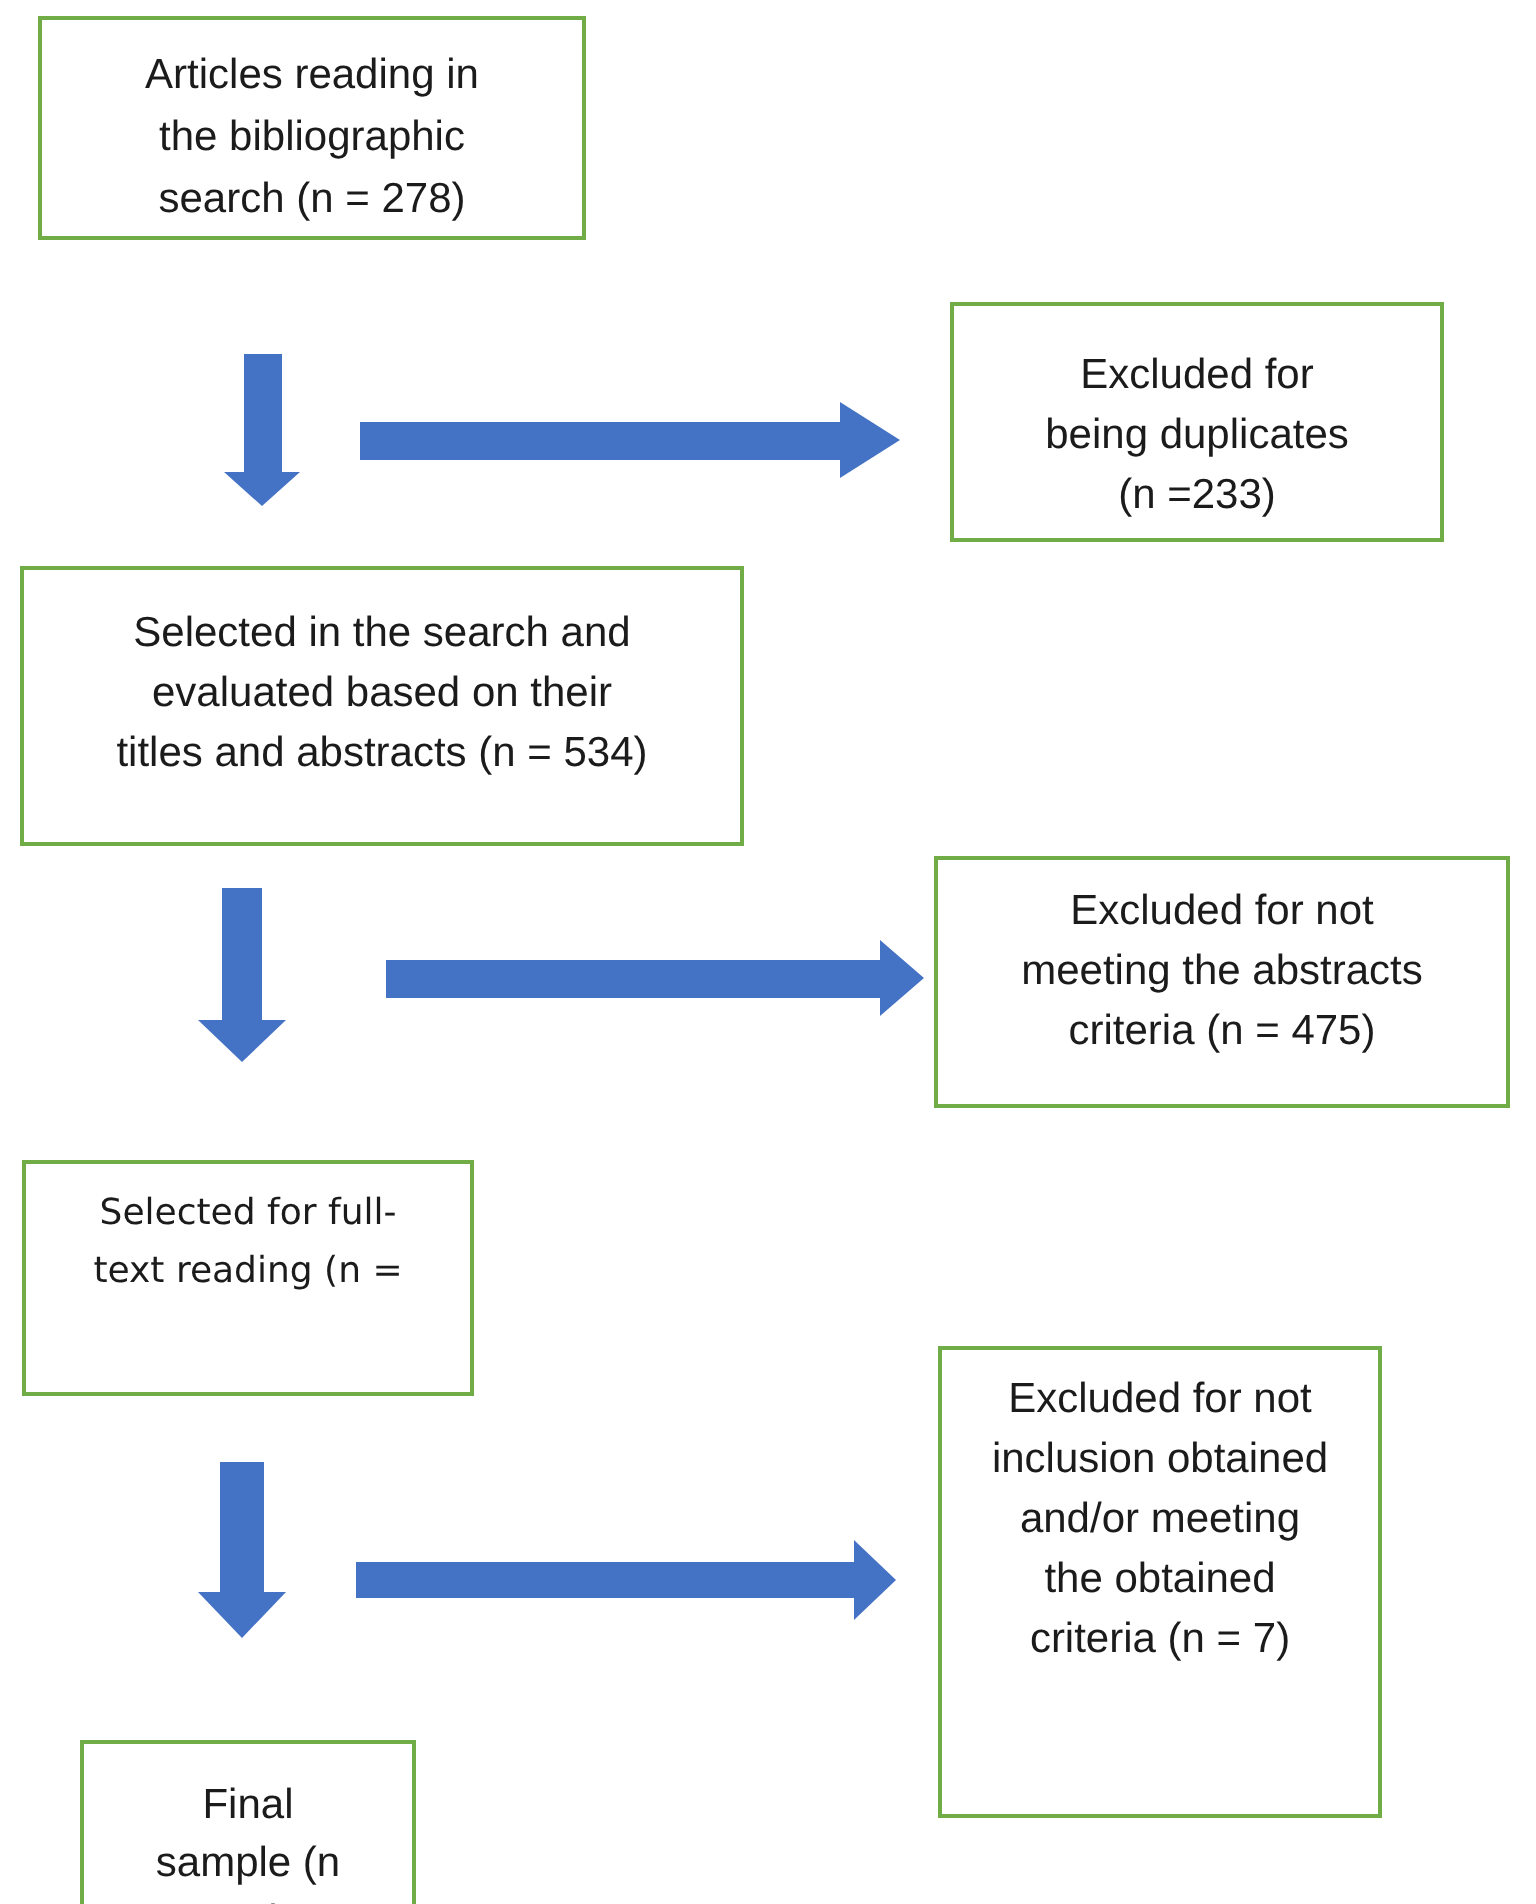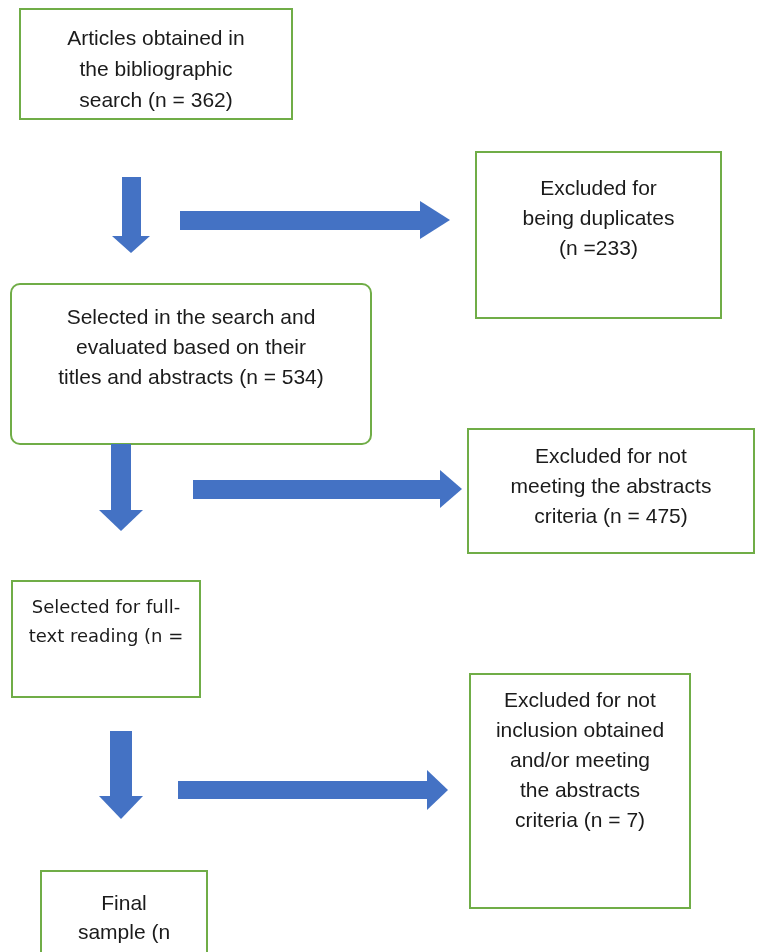--- a/index.html
+++ b/index.html
@@ -21,24 +21,24 @@
     box-sizing: border-box;
     border: 2px solid #70AD47;
     background: #ffffff;
     text-align: center;
     font-size: 21px;
     line-height: 30px;
   }
   .box .line { white-space: nowrap; }
 
   .b1  { left: 19px;  top: 8px;   width: 274px; height: 112px; padding-top: 12px; line-height: 31px; }
-  .rb1 { left: 475px; top: 151px; width: 247px; height: 168px; padding-top: 20px; }
-  .b2  { left: 10px;  top: 283px; width: 362px; height: 162px; padding-top: 17px; border-radius: 10px; }
+  .rb1 { left: 475px; top: 151px; width: 247px; height: 120px; padding-top: 20px; }
+  .b2  { left: 10px;  top: 283px; width: 362px; height: 140px; padding-top: 17px; }
   .rb2 { left: 467px; top: 428px; width: 288px; height: 126px; padding-top: 11px; }
-  .b3  { left: 11px;  top: 580px; width: 190px; height: 118px; padding-top: 10px;
+  .b3  { left: 11px;  top: 580px; width: 226px; height: 118px; padding-top: 10px;
          font-family: "DejaVu Sans", sans-serif; font-size: 18px; line-height: 29px; }
   .rb3 { left: 469px; top: 673px; width: 222px; height: 236px; padding-top: 10px; }
   .b4  { left: 40px;  top: 870px; width: 168px; height: 115px; padding-top: 16px; line-height: 29px; }
 
   .arrow-down {
     position: absolute;
     display: flex;
     flex-direction: column;
     align-items: center;
   }
@@ -84,23 +84,23 @@
   .r3 { left: 178px; top: 770px; height: 40px; }
   .r3 .shaft { width: 249px; height: 18px; }
   .r3 .head  { border-width: 20px 0 20px 21px; }
 </style>
 </head>
 <body>
 
 <div class="canvas">
 
   <div class="box b1">
-      <div class="line">Articles obtained in</div>
+      <div class="line">Articles reading in</div>
       <div class="line">the bibliographic</div>
-      <div class="line">search (n = 362)</div>
+      <div class="line">search (n = 278)</div>
     </div>
 
   <div class="arrow-down a1">
     <div class="shaft"></div>
     <div class="head"></div>
   </div>
 
   <div class="arrow-right r1">
     <div class="shaft"></div>
     <div class="head"></div>
@@ -146,21 +146,21 @@
 
   <div class="arrow-right r3">
     <div class="shaft"></div>
     <div class="head"></div>
   </div>
 
   <div class="box rb3">
       <div class="line">Excluded for not</div>
       <div class="line">inclusion obtained</div>
       <div class="line">and/or meeting</div>
-      <div class="line">the abstracts</div>
+      <div class="line">the obtained</div>
       <div class="line">criteria (n = 7)</div>
     </div>
 
   <div class="box b4">
       <div class="line">Final</div>
       <div class="line">sample (n</div>
       <div class="line">= 6)</div>
     </div>
 
 </div>

